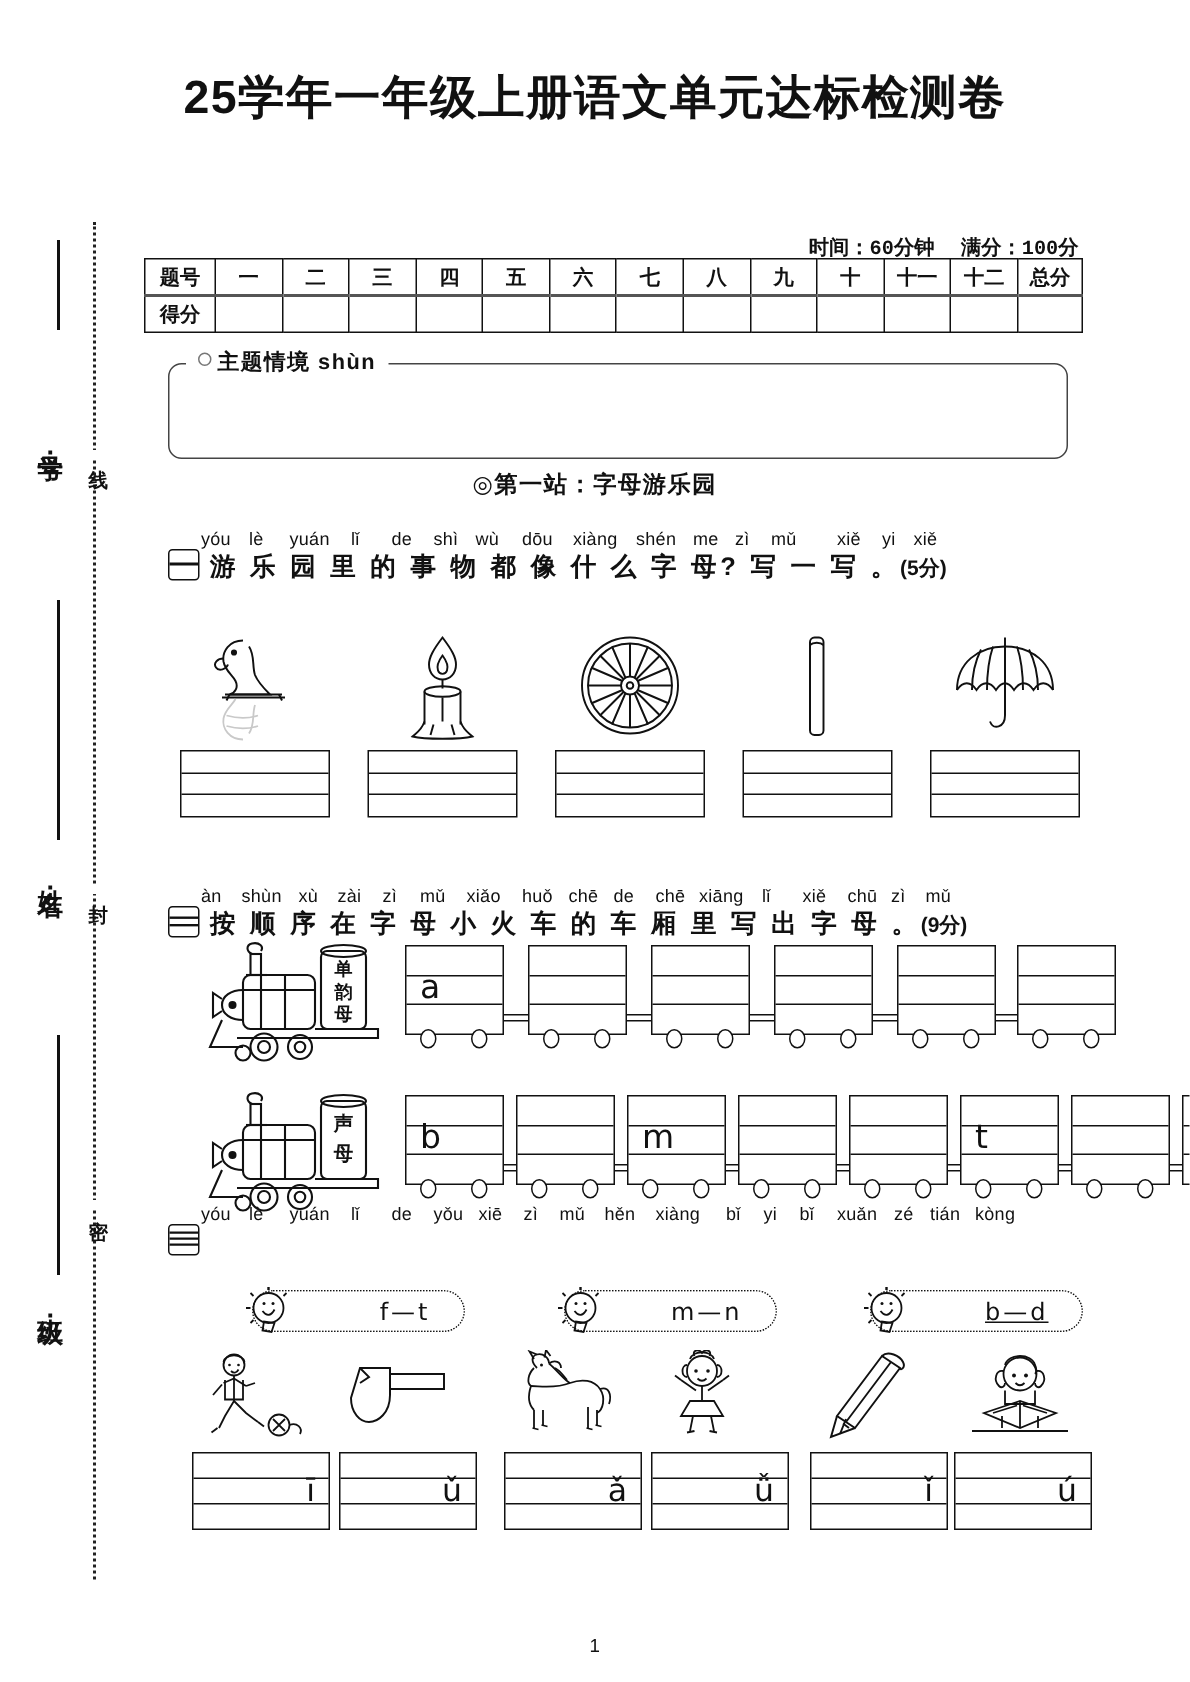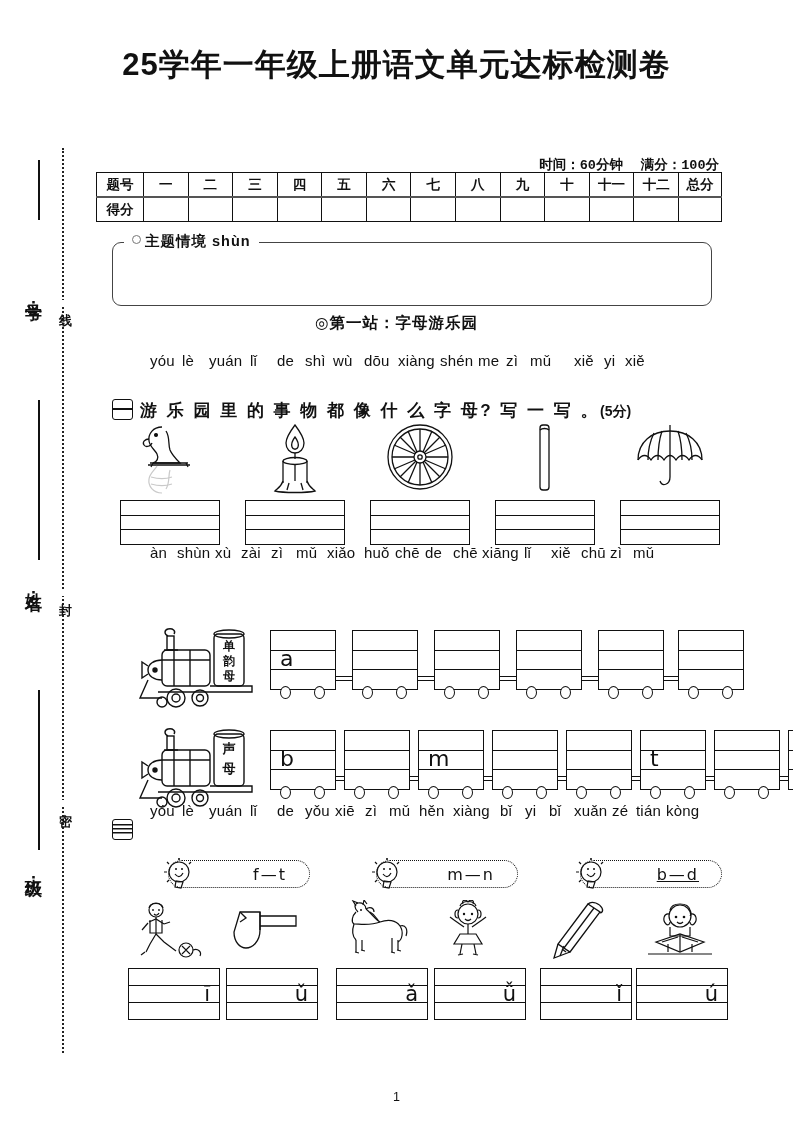--- a/index.html
+++ b/index.html
@@ -84,40 +84,40 @@
 
   
   .station{
     position:absolute;left:0;right:0;top:313px;text-align:center;
     font-size:15.5px;font-weight:bold;letter-spacing:1px;
   }
 
   
   .q{position:absolute;left:112px;width:615px;}
   .q-pinyin{
-    font-size:15px;letter-spacing:.2px;color:#111;
-    margin-left:38px;margin-bottom:0px;white-space:nowrap;
+    font-size:12px;letter-spacing:.2px;color:#111;
+    margin-left:22px;margin-bottom:0px;white-space:nowrap;
   }
   .q-pinyin i{font-style:normal;display:inline-block;}
   .q-line{display:flex;align-items:flex-end;}
   .q-num{
     width:19px;height:19px;flex:0 0 19px;margin-right:7px;margin-bottom:2px;
     border:1.6px solid #111;border-radius:3px;
     background:
       linear-gradient(#111,#111) 0 5.5px/100% 1.6px no-repeat,
       linear-gradient(#111,#111) 0 11px/100% 1.6px no-repeat;
   }
   .q-num.n1{background:
       linear-gradient(#111,#111) 0 7.5px/100% 2.4px no-repeat;}
   .q-num.n3{background:
       linear-gradient(#111,#111) 0 3.6px/100% 1.5px no-repeat,
       linear-gradient(#111,#111) 0 7.6px/100% 1.5px no-repeat,
       linear-gradient(#111,#111) 0 11.6px/100% 1.5px no-repeat;}
   .q-text{
-    font-size:17px;font-weight:bold;letter-spacing:2.5px;white-space:nowrap;margin-top:30px;
+    font-size:17px;font-weight:bold;letter-spacing:2.5px;white-space:nowrap;
   }
   .q-score{font-size:14px;font-weight:bold;letter-spacing:0;}
 
   
   .fourline{
     box-sizing:border-box;
     border:1.3px solid #111;
     background:
       linear-gradient(#111,#111) 0 33.33%/100% 1px no-repeat,
       linear-gradient(#111,#111) 0 66.66%/100% 1px no-repeat;
@@ -352,23 +352,27 @@
         <span class="ltr"></span>
       </div>
     <div class="q1-box fourline">
         <span class="ltr"></span>
       </div>
     <div class="q1-box fourline">
         <span class="ltr"></span>
       </div>
   </div>
 
-  <div class="q" style="top:544px;">
+  <div class="q" style="top:590px;">
     <div class="q-pinyin">
       <i style="width:27px">àn</i><i style="width:38px">shùn</i><i style="width:26px">xù</i><i style="width:30px">zài</i><i style="width:25px">zì</i><i style="width:31px">mǔ</i><i style="width:37px">xiǎo</i><i style="width:31px">huǒ</i><i style="width:30px">chē</i><i style="width:28px">de</i><i style="width:29px">chē</i><i style="width:42px">xiāng</i><i style="width:27px">lǐ</i><i style="width:30px">xiě</i><i style="width:29px">chū</i><i style="width:23px">zì</i><i style="width:26px">mǔ</i>
+    </div>
+    <div class="q-line">
+      <div class="q-num"></div>
+      <div class="q-text"><span>按 顺 序 在 字 母 小 火 车 的 车  厢 里 写 出 字 母 。</span><span class="q-score">(9分)</span></div>
     </div>
   </div>
 
   <div class="train-wrap" style="top:618px;">
     <svg width="160" height="90" viewBox="0 0 160 90" style="position:absolute;left:0;top:2px;">
       <g fill="none" stroke="#111" stroke-width="1.4">
         <path d="M50 16 C46 14 46 10 50 9 C55 8 58 11 56 14"></path>
         <rect x="49" y="16" width="7" height="14"></rect>
         <path d="M46 30 L60 30"></path>
         <rect x="44" y="30" width="48" height="36" rx="5"></rect>

